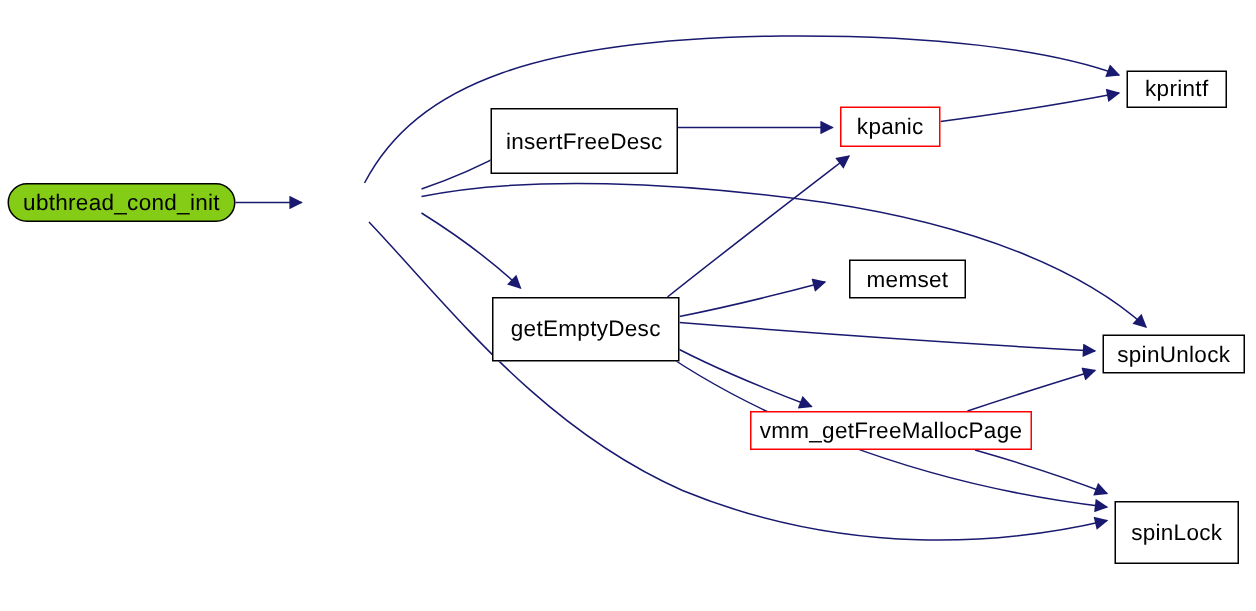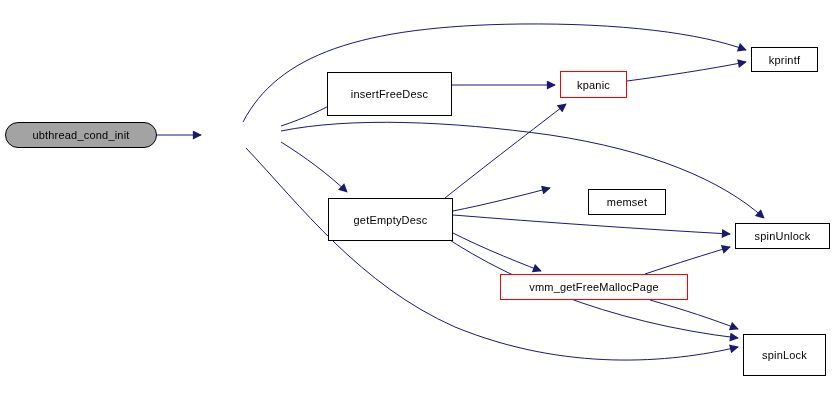--- a/index.html
+++ b/index.html
@@ -19,30 +19,30 @@
     position: absolute;
     left: 0; top: 0;
     width: 837px; height: 407px;
   }
   .node {
     position: absolute;
     box-sizing: border-box;
     background: #ffffff;
     border: 1px solid #000000;
     color: #000000;
-    font-size: 11px;
+    font-size: 15px;
     letter-spacing: 0.2px;
     display: flex;
     align-items: center;
     justify-content: center;
     white-space: nowrap;
     cursor: pointer;
   }
   .node.current {
-    background: #a3a3a3;
+    background: #84cc16;
     cursor: default;
     border-radius: 13px;
   }
   .node.highlight {
     border-color: #ff0000;
   }
 </style>
 </head>
 <body>
 
@@ -87,21 +87,21 @@
   </div>
 
   <div class="node" style="left:751px; top:47px; width:67px; height:25px;">
     <span>kprintf</span>
   </div>
 
   <div class="node" style="left:328px; top:198px; width:125px; height:43px;">
     <span>getEmptyDesc</span>
   </div>
 
-  <div class="node" style="left:588px; top:173px; width:78px; height:26px;margin-top:16px;">
+  <div class="node" style="left:566px; top:173px; width:78px; height:26px;">
     <span>memset</span>
   </div>
 
   <div class="node" style="left:735px; top:223px; width:95px; height:26px;">
     <span>spinUnlock</span>
   </div>
 
   <div class="node highlight" style="left:500px; top:274px; width:188px; height:26px;">
     <span>vmm_getFreeMallocPage</span>
   </div>

